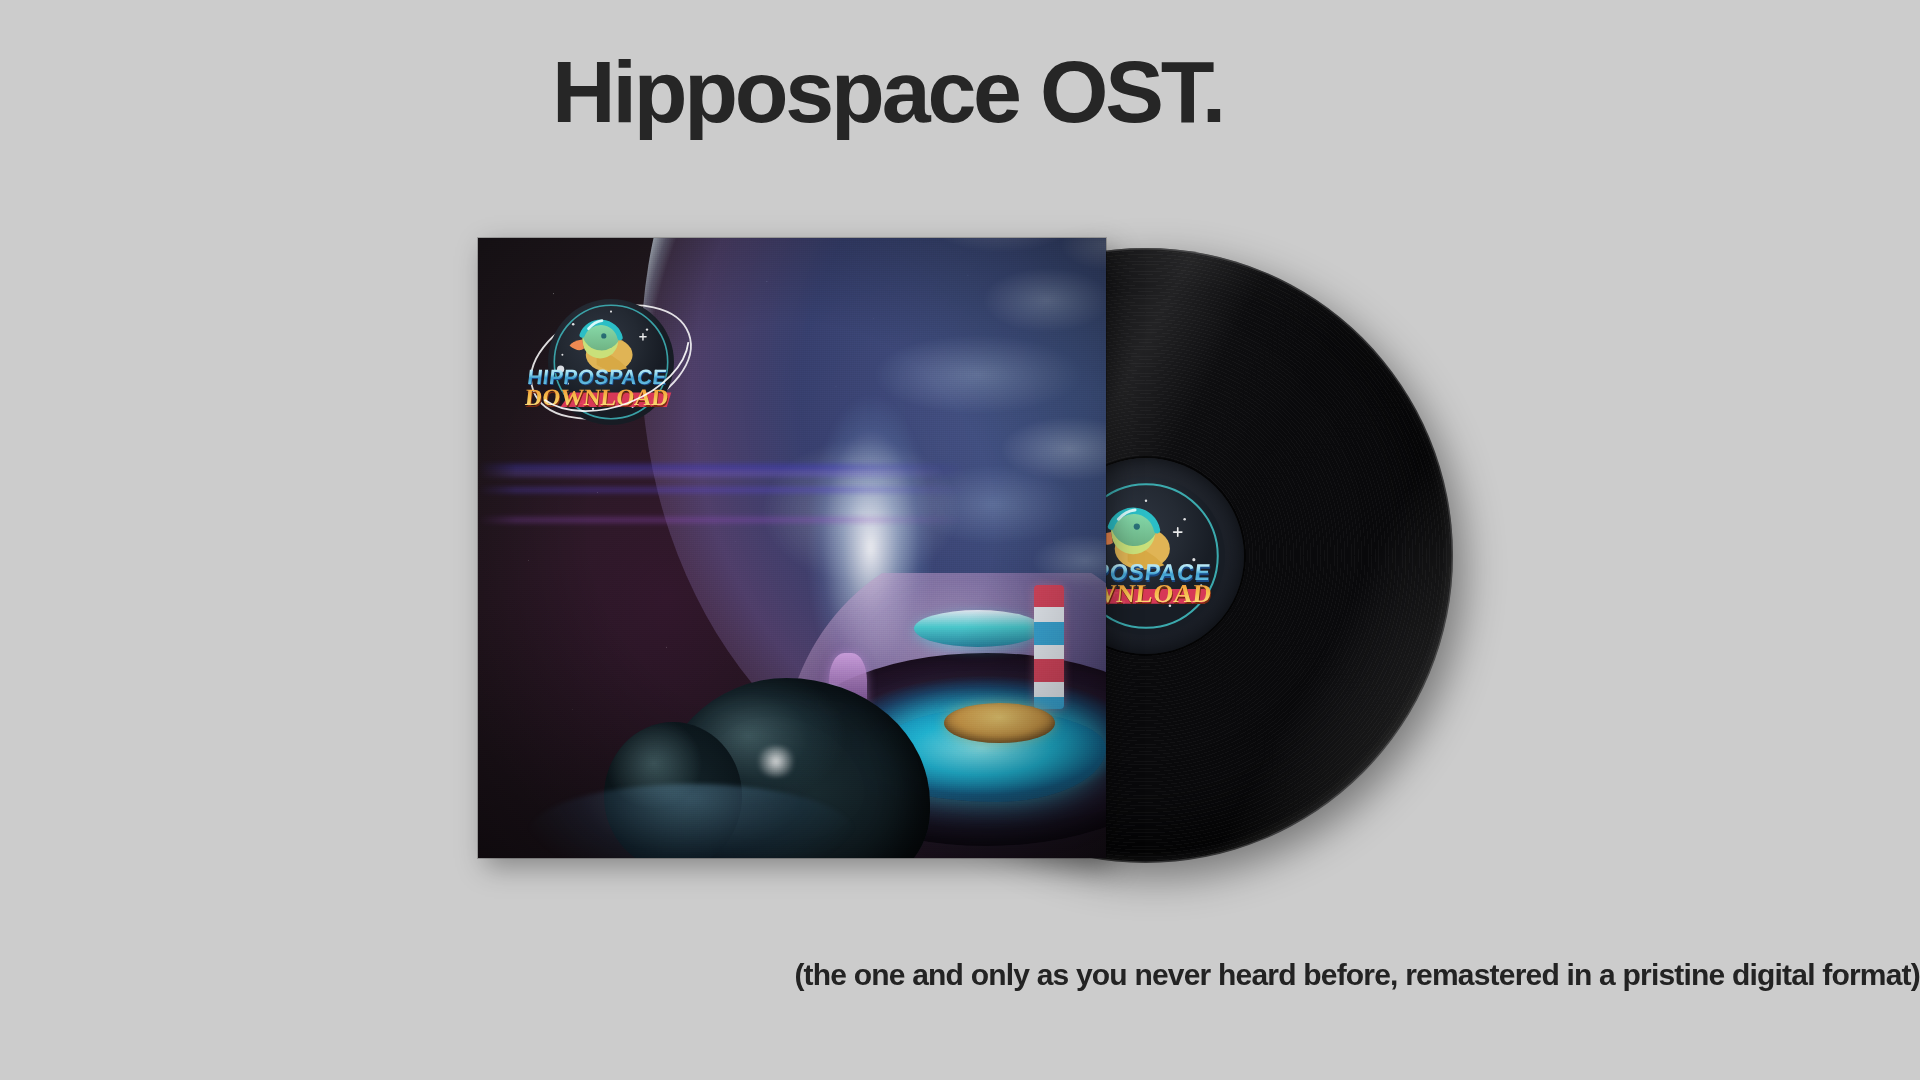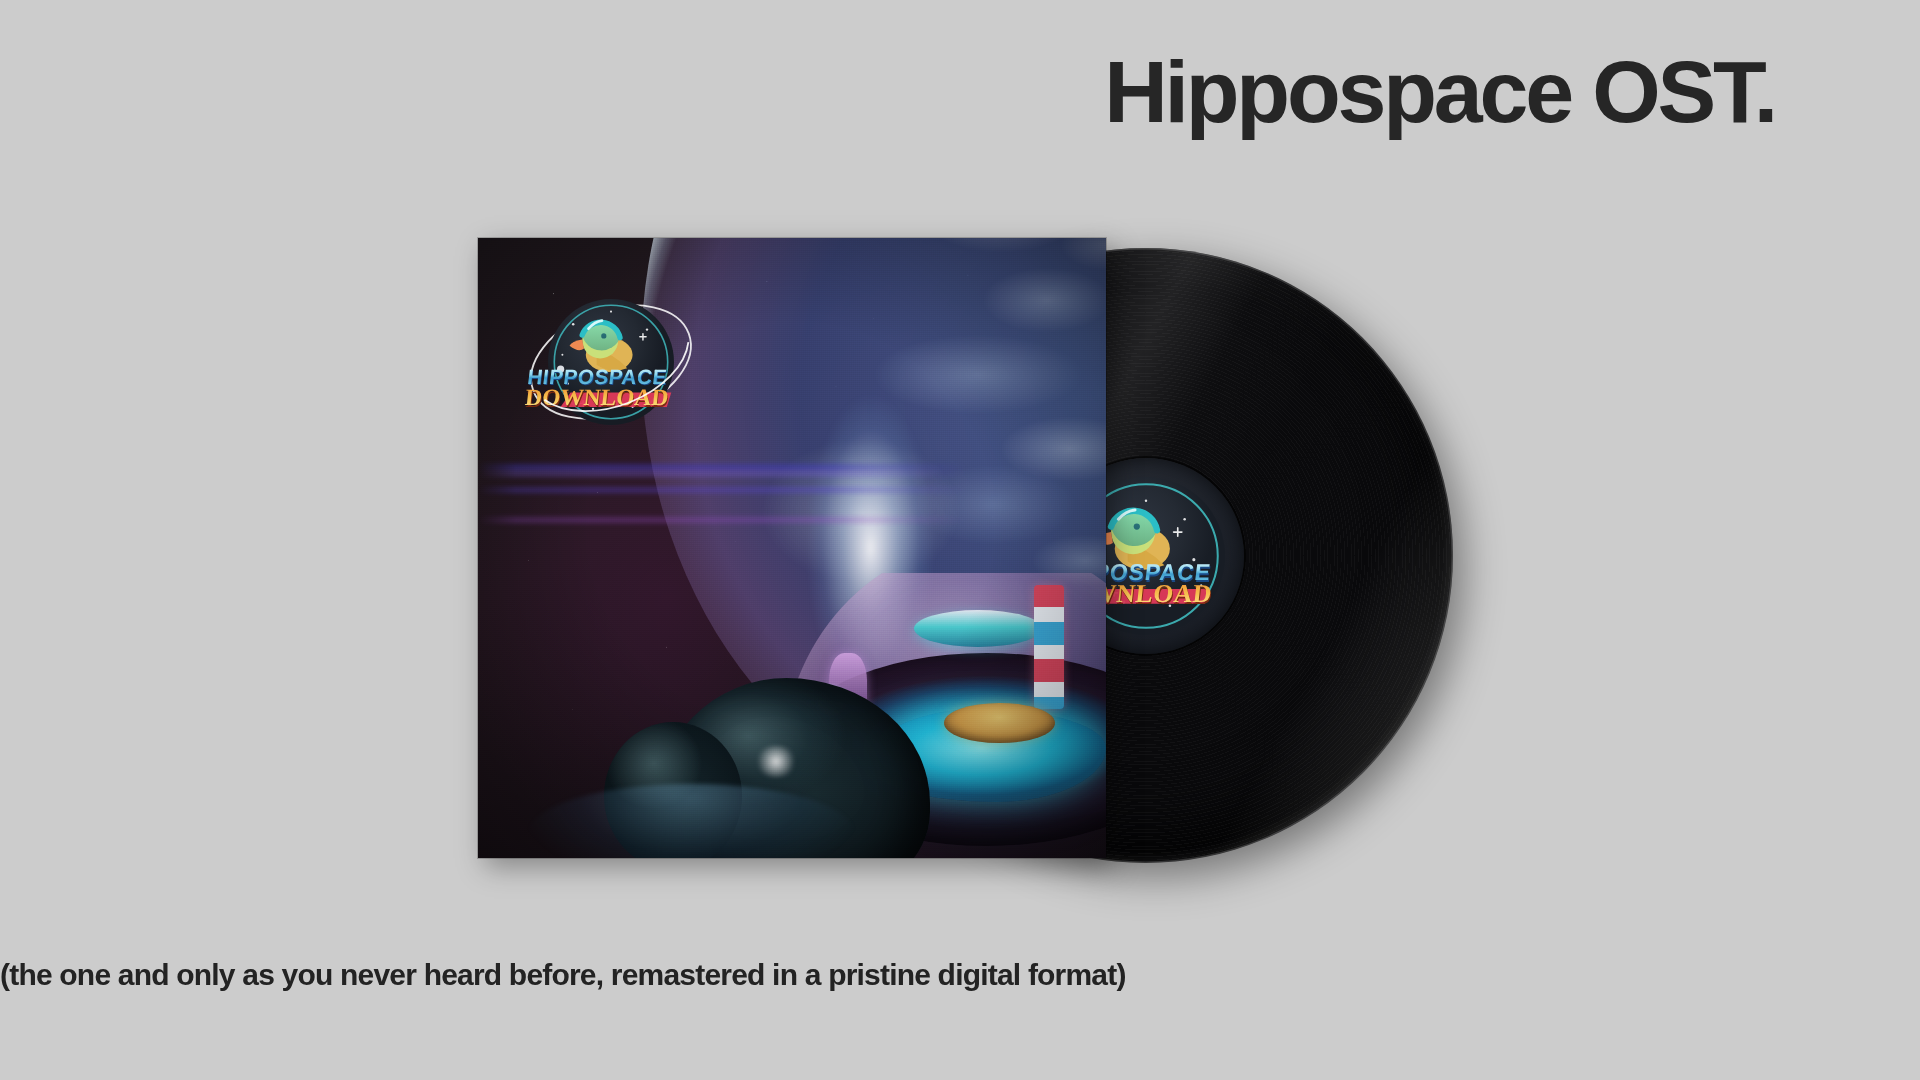--- a/index.html
+++ b/index.html
@@ -16,36 +16,36 @@
     font-family:"Liberation Sans", sans-serif;
     position:relative;
   }
 
   
   #page-title {
     position:absolute;
     top:46px;
     left:0;
     width:1775px;
-    text-align:right;
+    text-align:center;
     font-size:88px;
     font-weight:700;
     letter-spacing:-3.2px;
     color:#262626;
     line-height:1.05;
     white-space:nowrap;
   }
 
   
   #page-caption {
     position:absolute;
     top:958px;
     left:0;
     width:1920px;
-    text-align:left;
+    text-align:right;
     font-size:30px;
     font-weight:700;
     letter-spacing:-0.8px;
     color:#232323;
     white-space:nowrap;
   }
 
   
   #product-stage {
     position:absolute;

